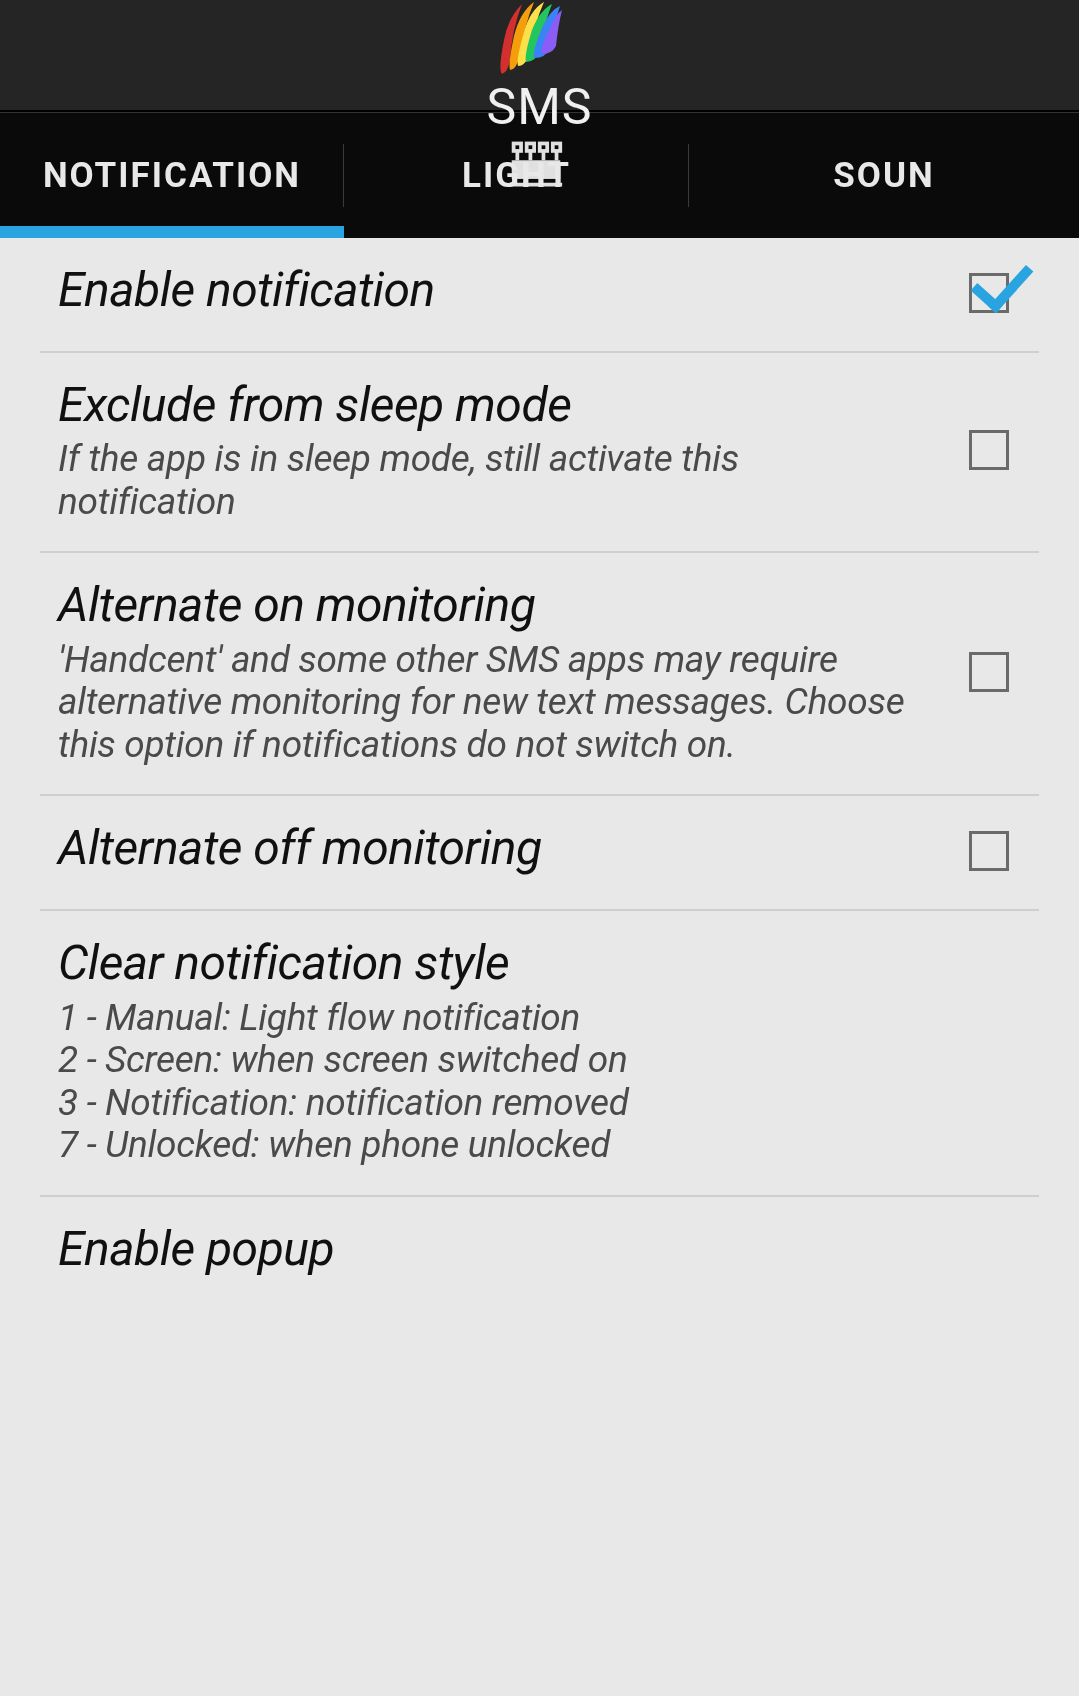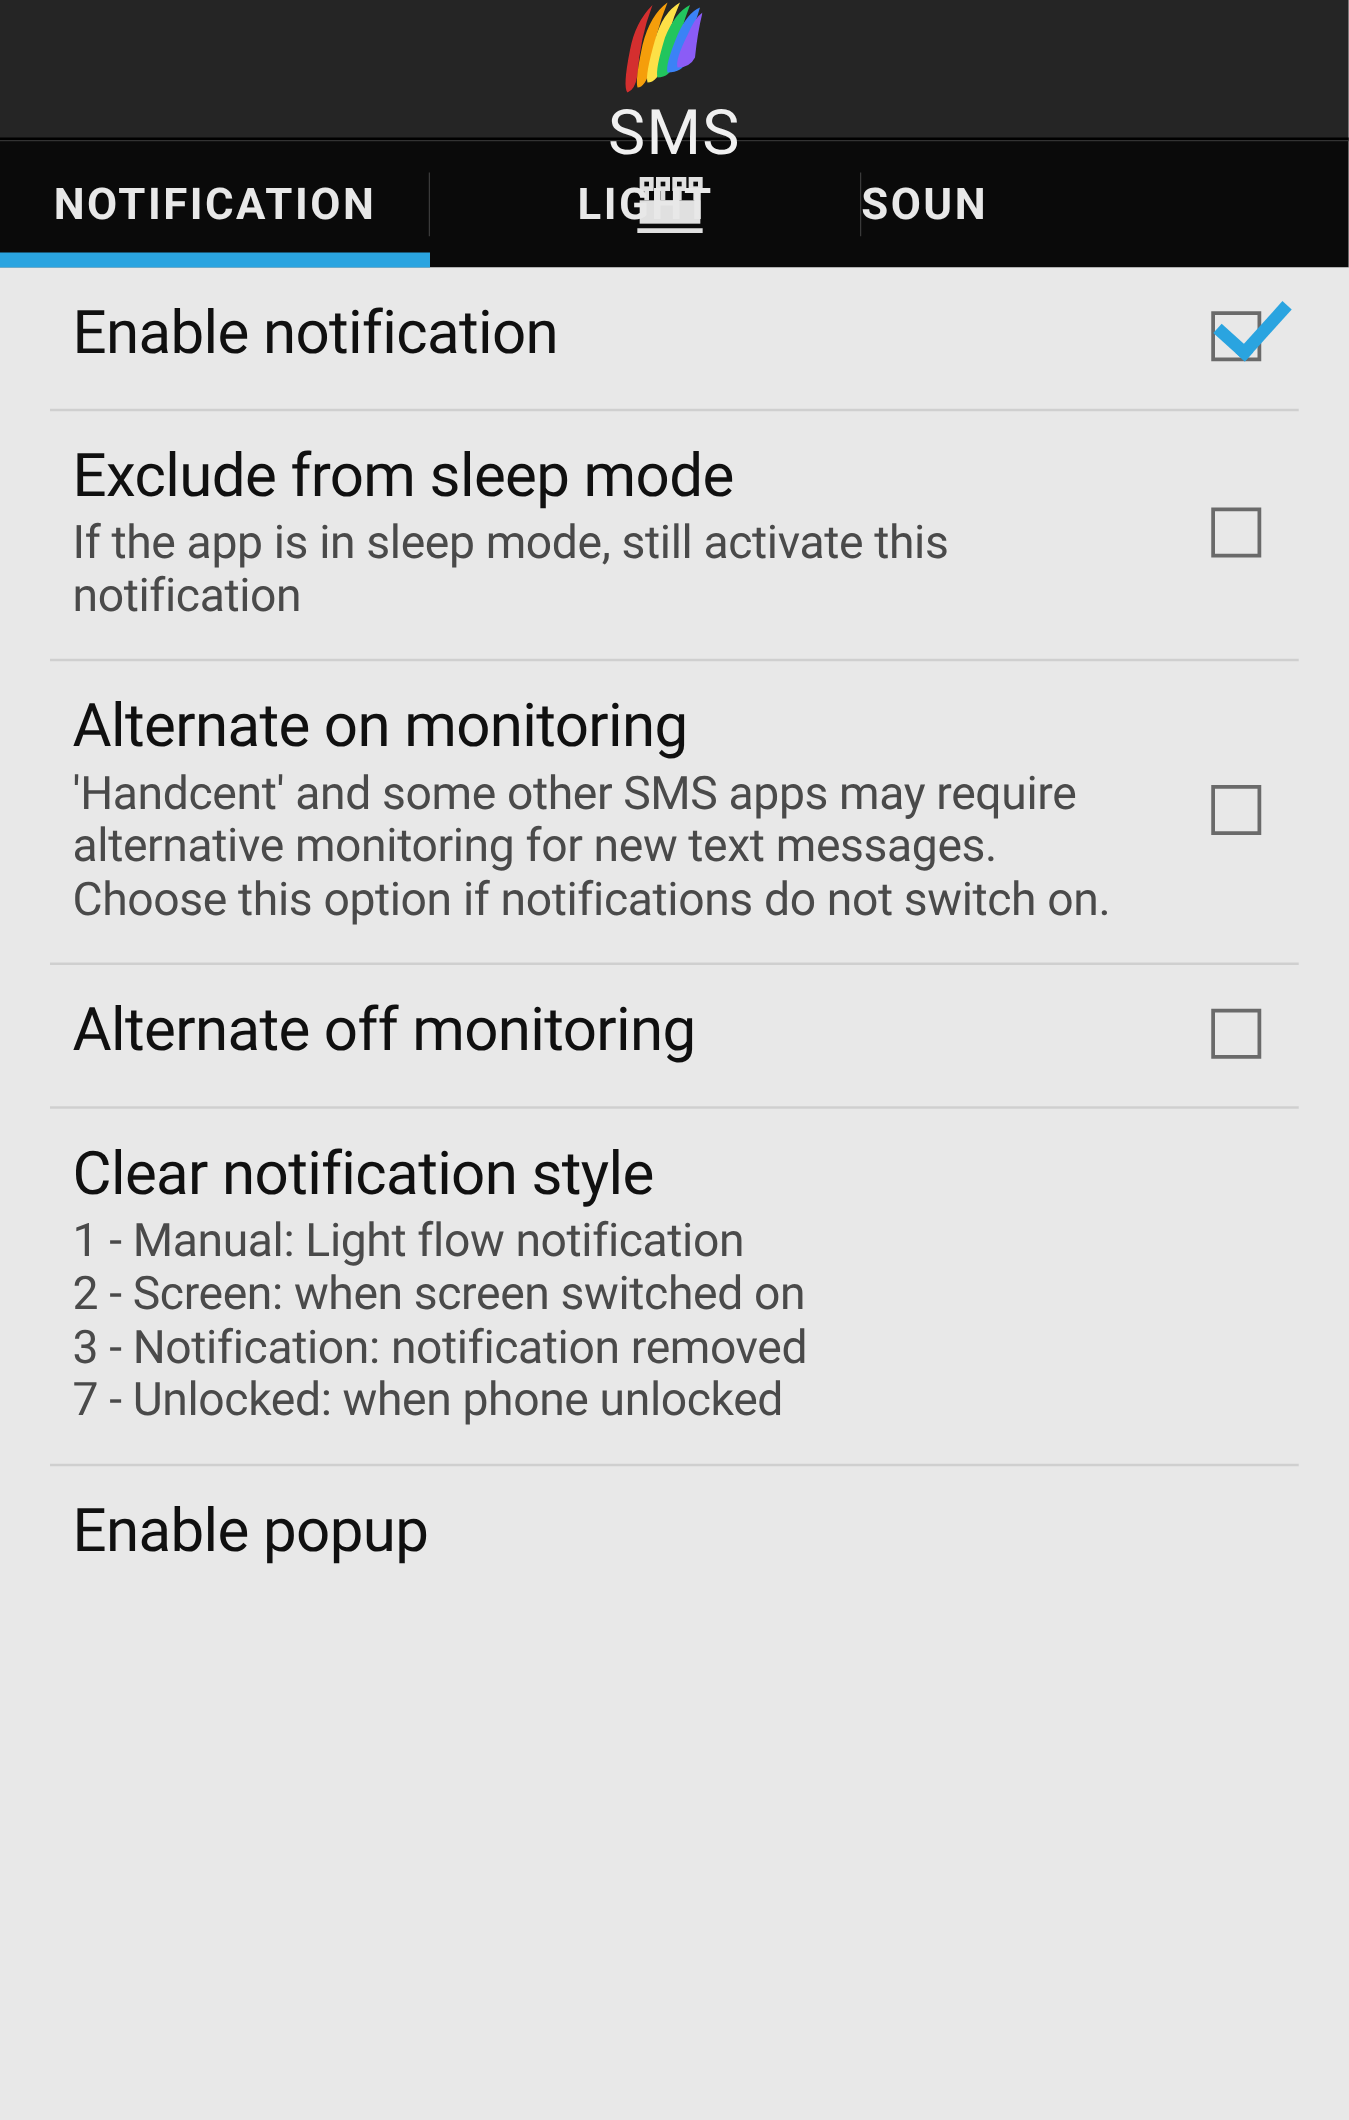--- a/index.html
+++ b/index.html
@@ -27,40 +27,40 @@
     font-weight: 400;
     letter-spacing: 1px;
     flex: 1;
   }
   .header-icon {
     width: 60px; height: 60px;
     display: flex; align-items: center; justify-content: center;
     margin-right: 8px;
   }
   .tabs {
-    height: 102px;
+    height: 126px;
     background: #0a0a0a;
     display: flex;
     align-items: stretch;
     border-top: 1px solid #333;
   }
   .tab {
     color: #e8e8e8;
     font-size: 35px;
     font-weight: 700;
     letter-spacing: 2px;
     display: flex;
     align-items: center;
     justify-content: center;
     position: relative;
     cursor: pointer;
   }
   .tab-0 { width: 344px; }
   .tab-1 { width: 345px; }
-  .tab-2 { flex: 1; justify-content: flex-start; padding-right: 0; }
+  .tab-2 { flex: 1; justify-content: center; padding-right: 0; }
   .tab-sep {
     position: absolute;
     right: 0;
     top: 25%;
     height: 50%;
     width: 1px;
     background: #3a3a3a;
   }
   .tab.active::after {
     content: '';
@@ -73,21 +73,21 @@
     background: #e8e8e8;
   }
   .row {
     display: flex;
     align-items: center;
     padding: 24px 0 28px 0;
     border-bottom: 2px solid #cfcfcf;
     margin: 0 40px;
   }
   .row:last-child { border-bottom: none; justify-content: center; }
-  .row-text { flex: 1; padding-right: 20px; padding-left: 18px; }
+  .row-text { flex: 1; padding-right: 20px; padding-left: 18px; font-style: italic; }
   .row-title {
     color: #101010;
     font-size: 48px;
     font-weight: 400;
     line-height: 1.15;
     margin-bottom: 6px;
     letter-spacing: -0.5px;
   }
   .row-desc {
     color: #4a4a4a;

